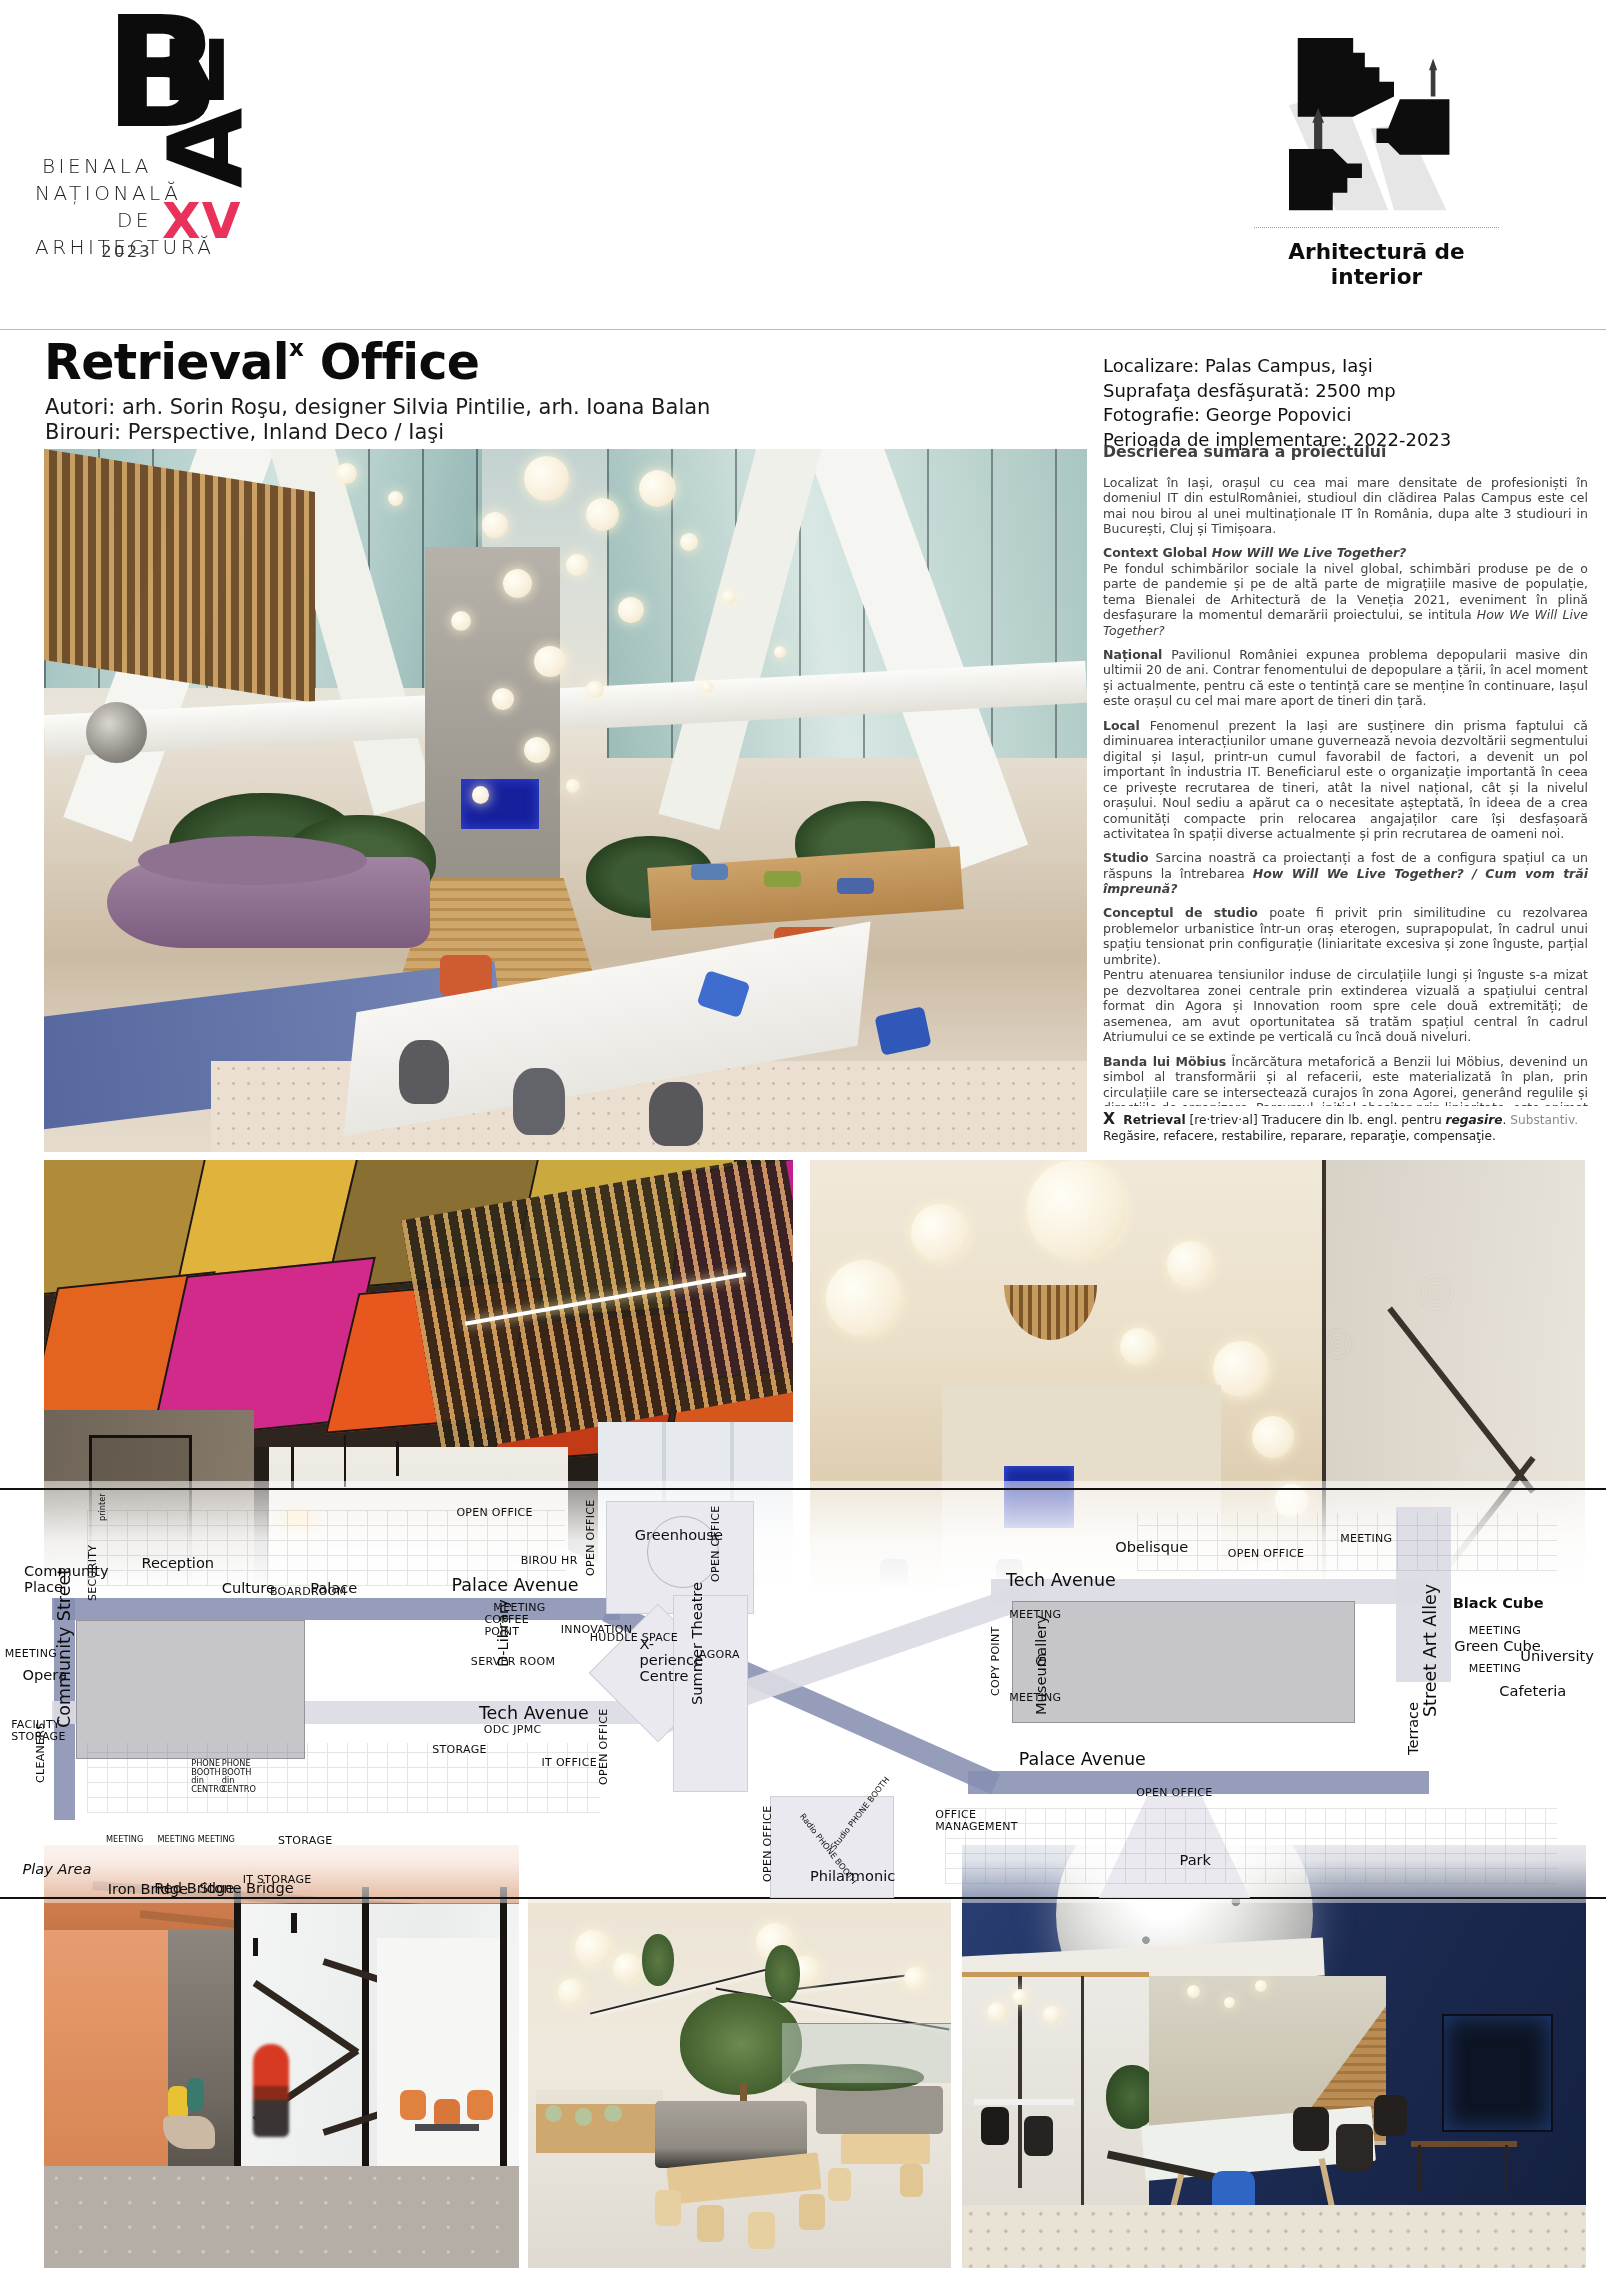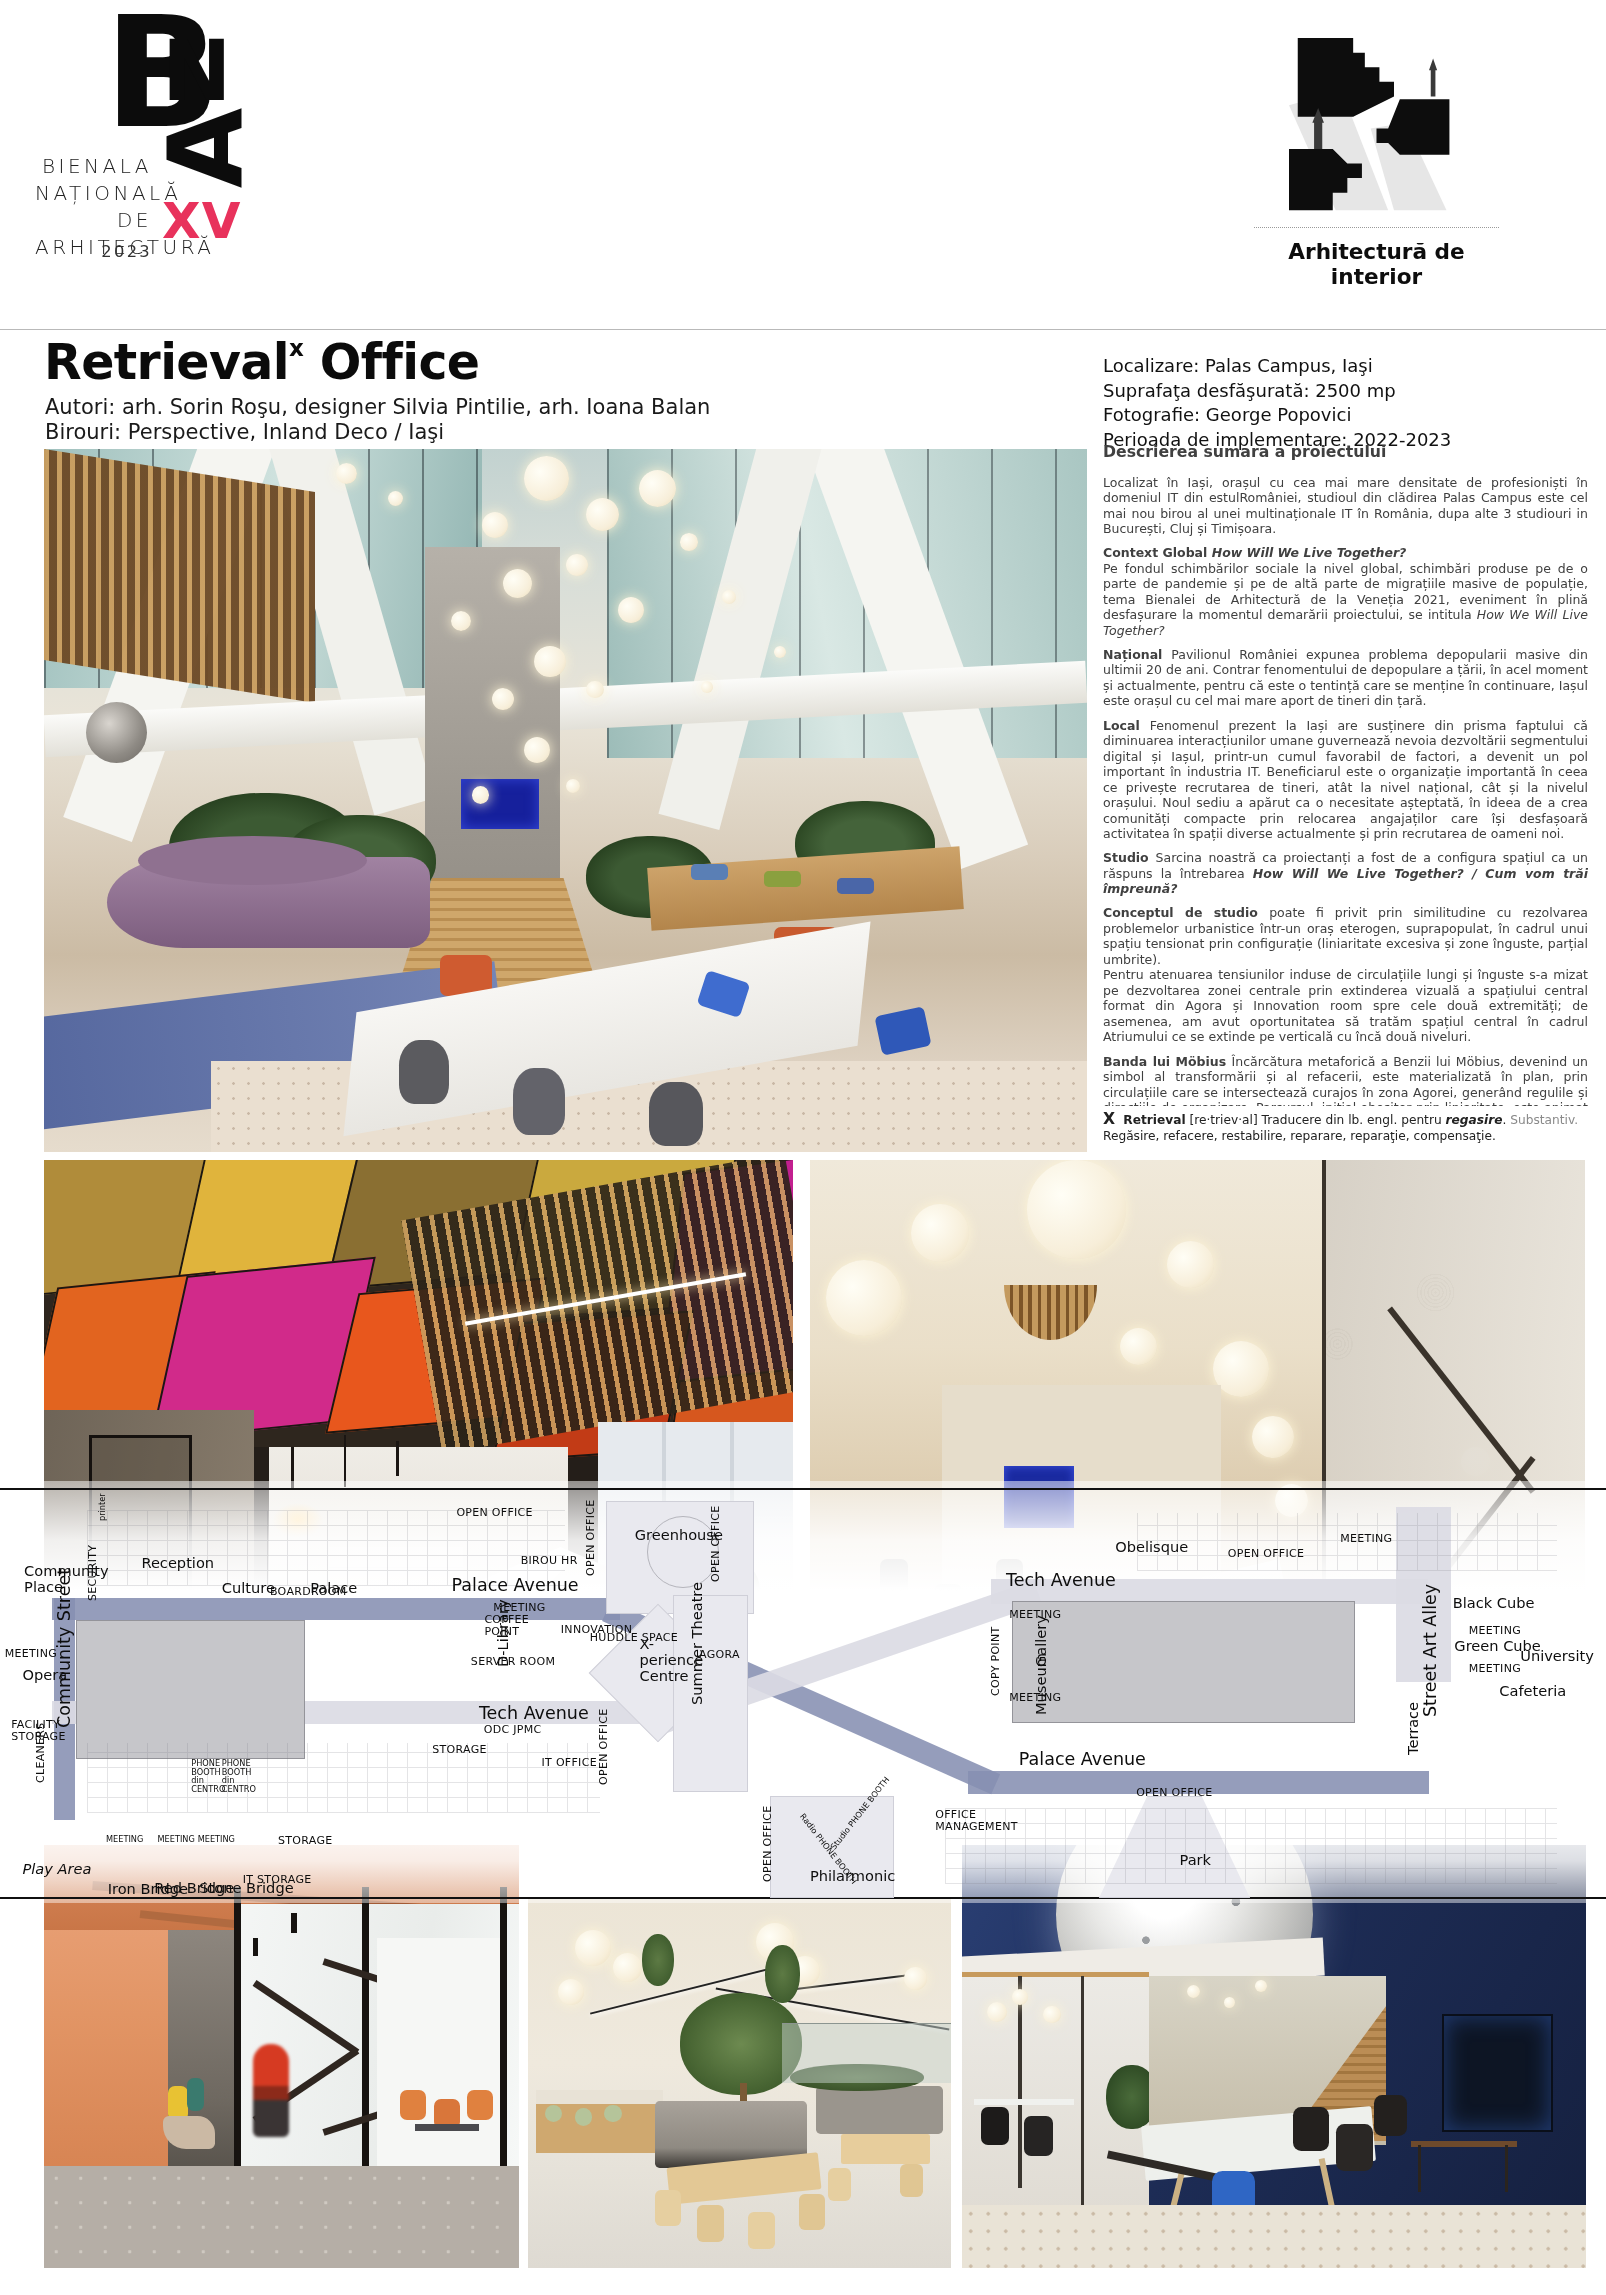--- a/index.html
+++ b/index.html
@@ -356,21 +356,21 @@
         <span class="plbl plbl-md" style="left: 69.4%; top: 13.8%;">Obelisque</span>
         <span class="plbl plbl-sm" style="left: 76.4%; top: 15.8%;">OPEN OFFICE</span>
         <span class="plbl plbl-sm" style="left: 83.4%; top: 12.3%;">MEETING</span>
         <span class="plbl plbl-lg" style="left: 62.6%; top: 21.4%;">Tech Avenue</span>
         <span class="plbl plbl-sm" style="left: 62.8%; top: 30.3%;">MEETING</span>
         <span class="plbl plbl-md" style="left: 64.3%; top: 44%; transform: rotate(-90deg);">Gallery</span>
         <span class="plbl plbl-sm" style="left: 61.6%; top: 51%; transform: rotate(-90deg);">COPY POINT</span>
         <span class="plbl plbl-md" style="left: 64.3%; top: 55.5%; transform: rotate(-90deg);">Museum</span>
         <span class="plbl plbl-sm" style="left: 62.8%; top: 50%;">MEETING</span>
         <span class="plbl plbl-lg" style="left: 88.4%; top: 56%; transform: rotate(-90deg);">Street Art Alley</span>
-        <span class="plbl plbl-md" style="left: 90.4%; top: 27%;">Black Cube</span>
+        <span class="plbl plbl-md" style="left: 90.4%; top: 27%; font-weight: bold;">Black Cube</span>
         <span class="plbl plbl-sm" style="left: 91.4%; top: 34.2%;">MEETING</span>
         <span class="plbl plbl-md" style="left: 90.5%; top: 37.2%;">Green Cube</span>
         <span class="plbl plbl-sm" style="left: 91.4%; top: 43.2%;">MEETING</span>
         <span class="plbl plbl-md" style="left: 94.6%; top: 39.5%;">University</span>
         <span class="plbl plbl-md" style="left: 93.3%; top: 47.8%;">Cafeteria</span>
         <span class="plbl plbl-md" style="left: 87.4%; top: 65%; transform: rotate(-90deg);">Terrace</span>
         <span class="plbl plbl-lg" style="left: 63.4%; top: 63.8%;">Palace Avenue</span>
         <span class="plbl plbl-sm" style="left: 70.7%; top: 72.5%;">OPEN OFFICE</span>
         <span class="plbl plbl-md" style="left: 73.4%; top: 88%;">Park</span>
       </div>

